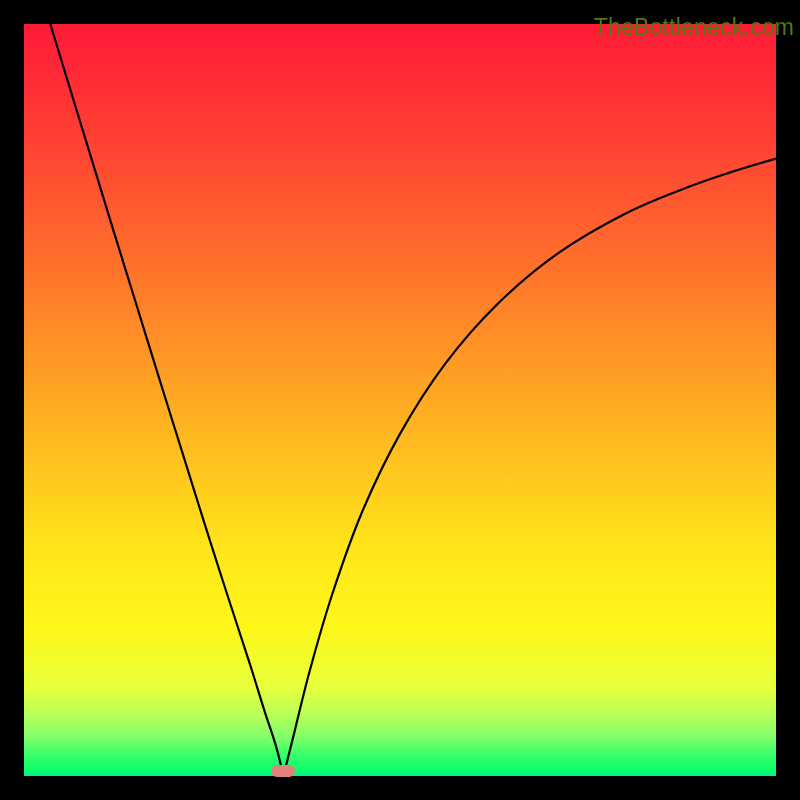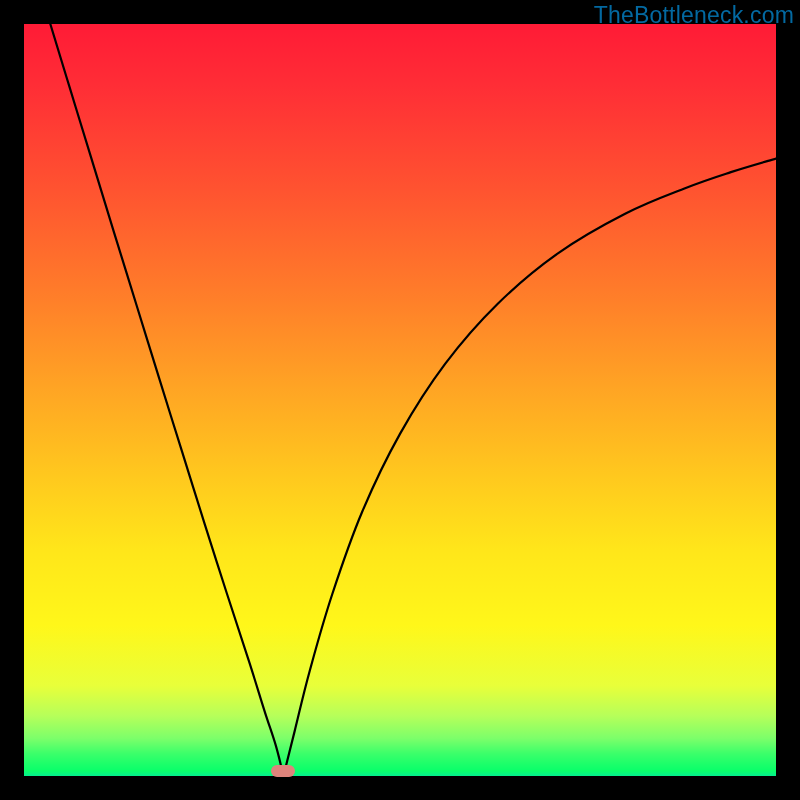--- a/index.html
+++ b/index.html
@@ -39,23 +39,23 @@
       #b6ff5a 92%,
       #7cff6a 95%,
       #3cff6a 97%,
       #1aff6a 98.5%,
       #0aff6a 99.3%,
       #04ef8e 100%
     );
   }
   .watermark {
     position: absolute;
-    top: 2px;
+    top: 14px;
     right: 6px;
-    color: #0369a1;
+    color: #4d7c0f;
     font-size: 23px;
     letter-spacing: 0.2px;
     font-weight: 400;
   }
   .curve {
     position: absolute;
     left: 0;
     top: 0;
     width: 752px;
     height: 752px;

